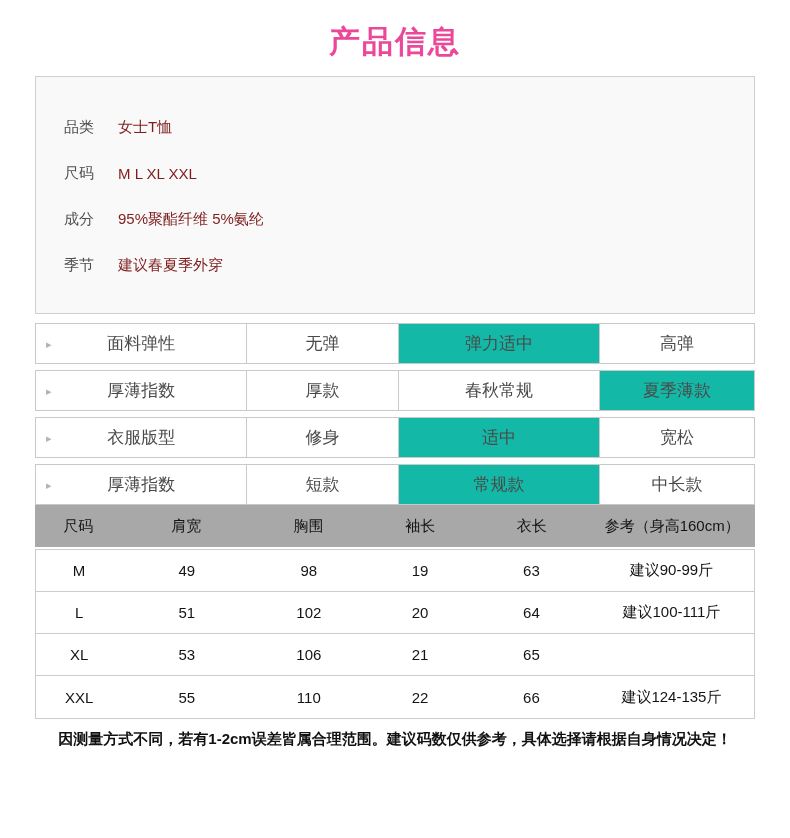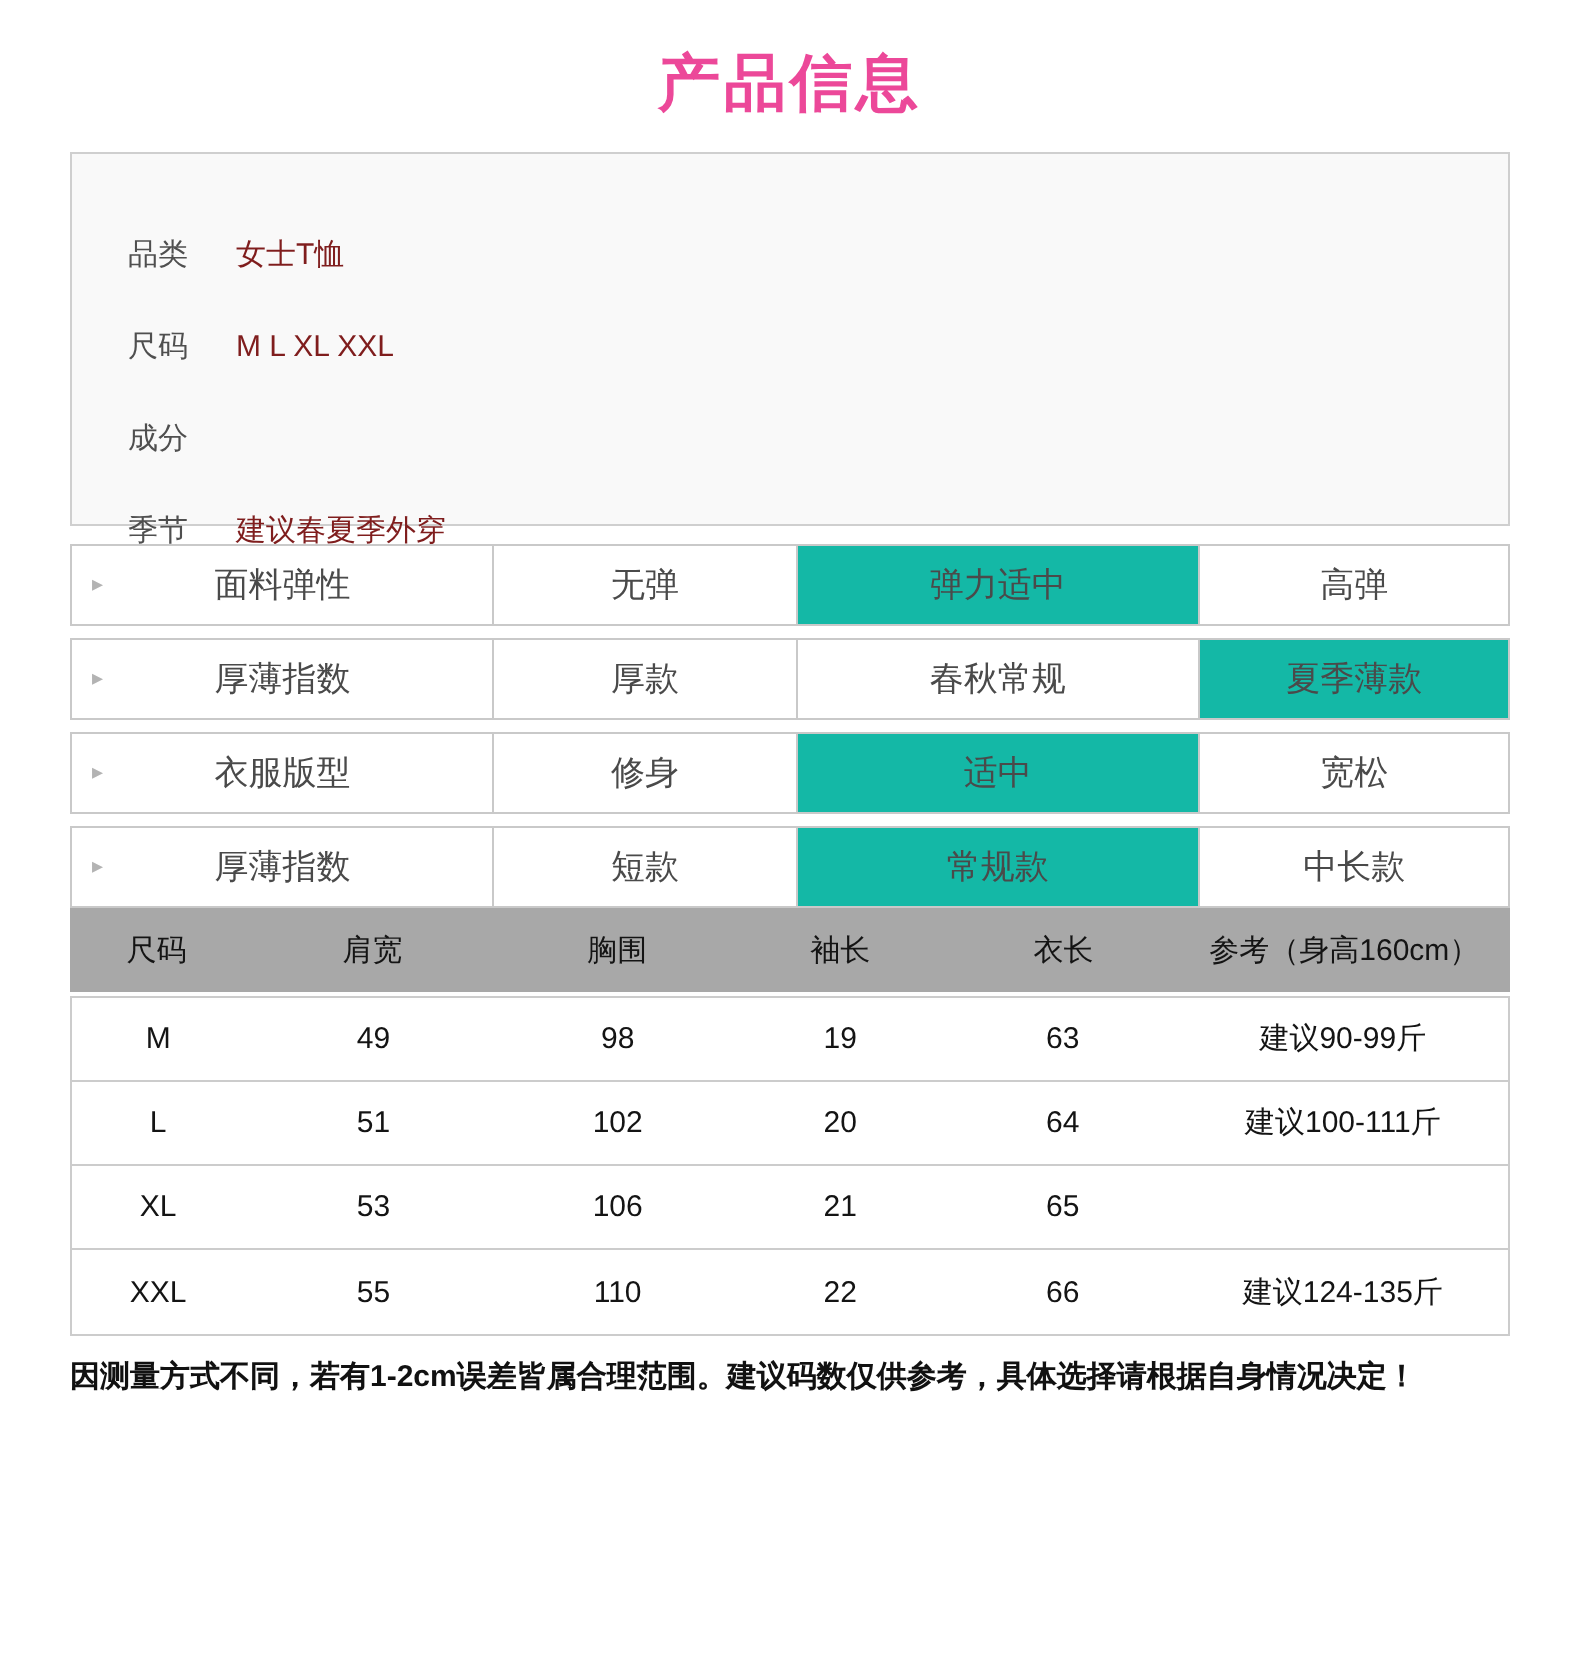--- a/index.html
+++ b/index.html
@@ -21,21 +21,21 @@
     color: #ec4899;
     letter-spacing: 2px;
   }
   .title-top { padding: 21px 0 13px; }
   .title-size { padding: 17px 0 14px; }
 
   
   .info-box {
     border: 1px solid #cfcfcf;
     background: #f9f9f9;
-    height: 187px;
+    height: 238px;
     padding: 27px 0 0 28px;
   }
   .info-row { height: 46px; display: flex; align-items: center; }
   .info-label {
     font-size: 15px;
     color: #4f4f4f;
     width: 54px;
     flex: 0 0 54px;
   }
   .info-value { font-size: 15px; color: #7f1d1d; }
@@ -106,21 +106,21 @@
   .col-0 { flex: 0 0 12%; }
   .col-1 { flex: 0 0 18%; }
   .col-2 { flex: 0 0 16%; }
   .col-3 { flex: 0 0 15%; }
   .col-4 { flex: 0 0 16%; }
   .col-5 { flex: 1 1 auto; }
 
   
   .note {
     margin-top: 11px;
-    text-align: left;
+    text-align: center;
     font-size: 15px;
     font-weight: bold;
     color: #111111;
     white-space: nowrap;
   }
 </style>
 </head>
 <body>
 
 <div class="page">
@@ -131,20 +131,21 @@
     <div class="info-row">
       <span class="info-label">品类</span>
       <span class="info-value">女士T恤</span>
     </div>
     <div class="info-row">
       <span class="info-label">尺码</span>
       <span class="info-value">M L XL XXL</span>
     </div>
     <div class="info-row">
       <span class="info-label">成分</span>
+      <span class="info-value">95%聚酯纤维 5%氨纶</span>
     </div>
     <div class="info-row">
       <span class="info-label">季节</span>
       <span class="info-value">建议春夏季外穿</span>
     </div>
   </div>
 
   <div class="attr-table">
     <div class="attr-row">
       <div class="attr-cell c-label">

